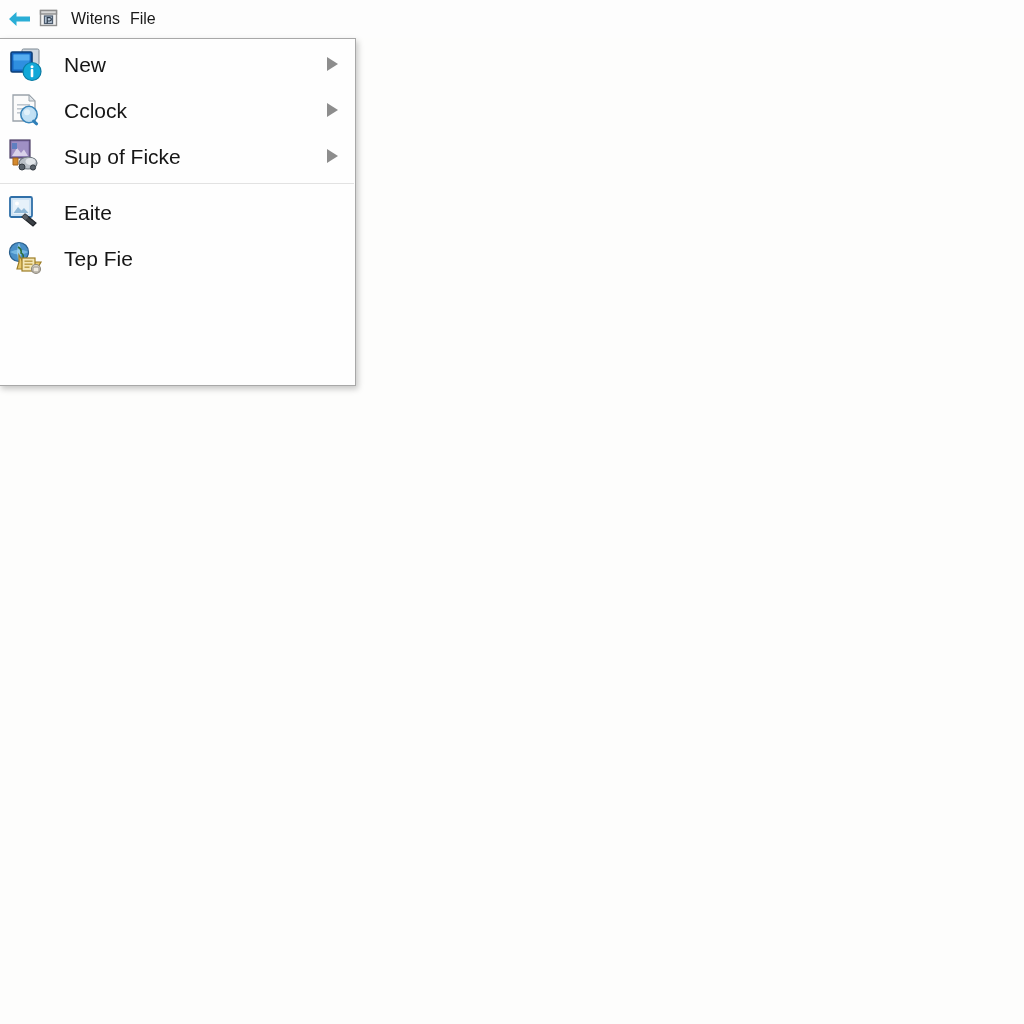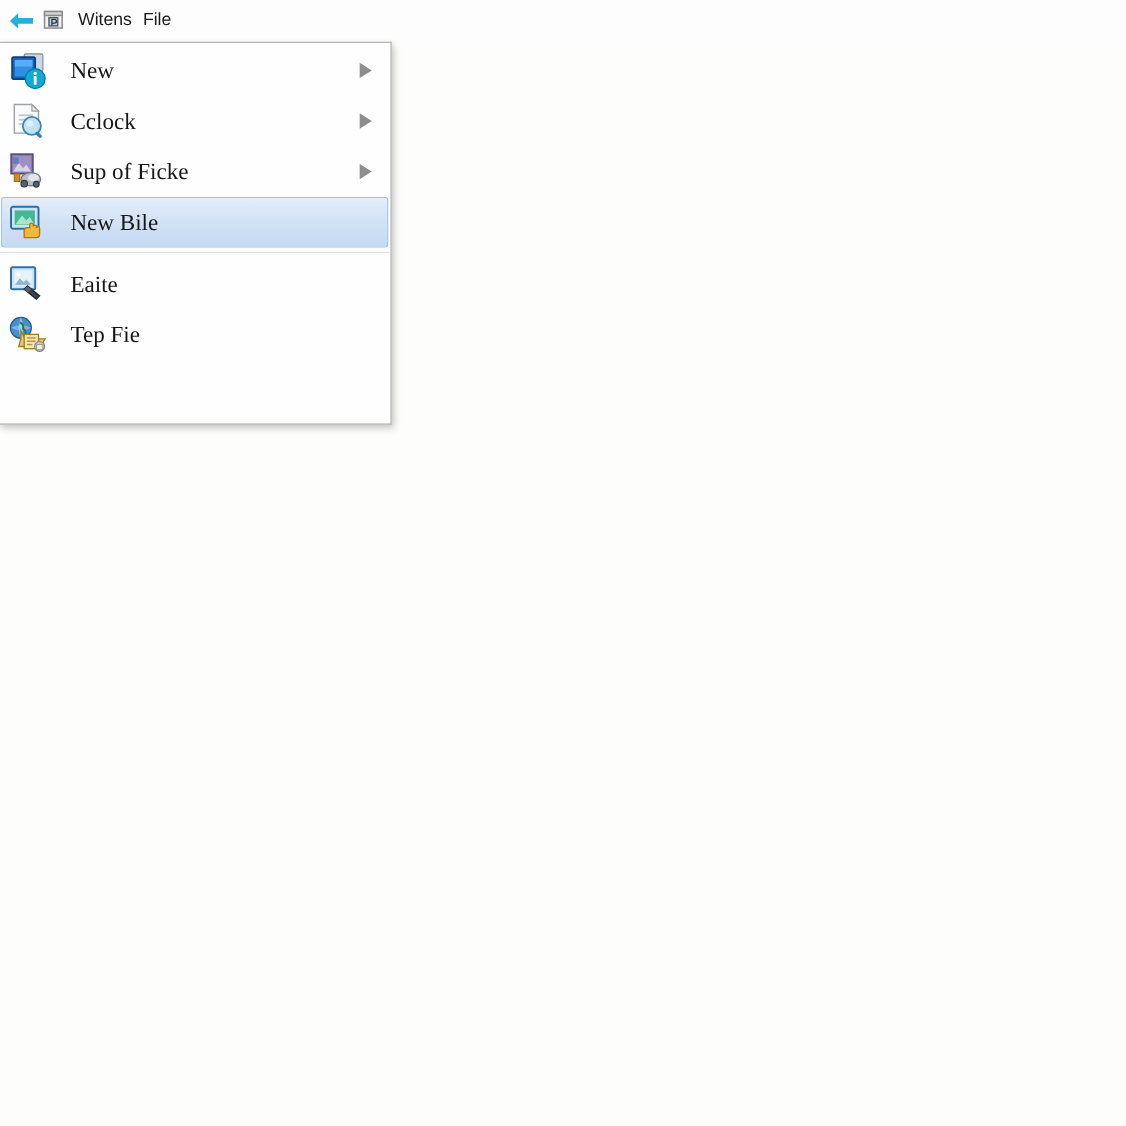--- a/index.html
+++ b/index.html
@@ -97,21 +97,20 @@
     flex: 0 0 auto;
     position: relative;
     display: block;
   }
   .menu-label {
     font-size: 21px;
     color: #161616;
     margin-left: 18px;
     line-height: 1;
     white-space: nowrap;
-    font-family: Liberation Serif, serif;
   }
   .submenu-arrow {
     position: absolute;
     right: 14px;
     top: 50%;
     transform: translateY(-50%);
     width: 0;
     height: 0;
     border-top: 7px solid transparent;
     border-bottom: 7px solid transparent;
@@ -194,35 +193,20 @@
           <ellipse cx="22" cy="27" rx="9" ry="6" fill="#b9bfc6" stroke="#6f7880" stroke-width="1.2"></ellipse>
           <ellipse cx="24.5" cy="25.5" rx="5" ry="3.4" fill="#e2e6ea"></ellipse>
           <circle cx="16" cy="31" r="3" fill="#59616a" stroke="#343a41" stroke-width="1"></circle>
           <circle cx="27" cy="31.5" r="2.6" fill="#59616a" stroke="#343a41" stroke-width="1"></circle>
         </svg>
       </span>
       <span class="menu-label">Sup of Ficke</span>
       <span class="submenu-arrow"></span>
     </div>
 
-    <div class="menu-item selected">
-      <span class="menu-icon">
-        <svg width="40" height="40" viewBox="0 0 40 40">
-          <rect x="4" y="6" width="25" height="20" rx="2" fill="#cfe3f4" stroke="#2f6fa8" stroke-width="1.8"></rect>
-          <rect x="7.5" y="9.5" width="18" height="13" fill="#2f9a7c"></rect>
-          <rect x="7.5" y="9.5" width="18" height="13" fill="#49c39a" opacity="0.75"></rect>
-          <path d="M8 22 L14 14 L18 18.5 L21 15 L25 22 Z" fill="#bfe9d8" opacity="0.85"></path>
-          <path d="M16 34 L16 28 Q16 25 19 25 L21 25 L21 22.5 Q21 20.8 22.6 20.8 Q24.2 20.8 24.2 22.5
-                   L24.2 24 Q24.2 22.6 25.7 22.6 Q27.2 22.6 27.2 24.1 L27.2 25.2
-                   Q27.2 23.9 28.6 23.9 Q30 23.9 30 25.4 L30 31 Q30 34 27 34 Z" fill="#f0b93c" stroke="#a6791a" stroke-width="1.2"></path>
-        </svg>
-      </span>
-      <span class="menu-label">New Bile</span>
-
-    </div>
   </div>
 
   <div class="menu-separator"></div>
 
   <div class="menu-section">
 
     <div class="menu-item">
       <span class="menu-icon">
         <svg width="40" height="40" viewBox="0 0 40 40">
           <rect x="4" y="5" width="22" height="20" rx="1.5" fill="#cfe3f4" stroke="#2f6fa8" stroke-width="1.8"></rect>

